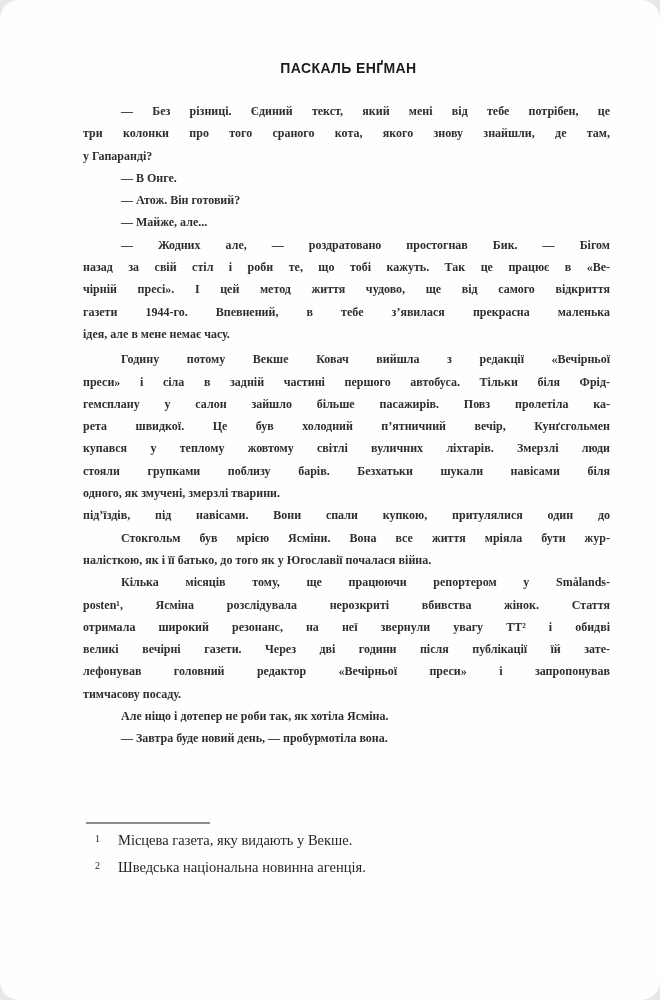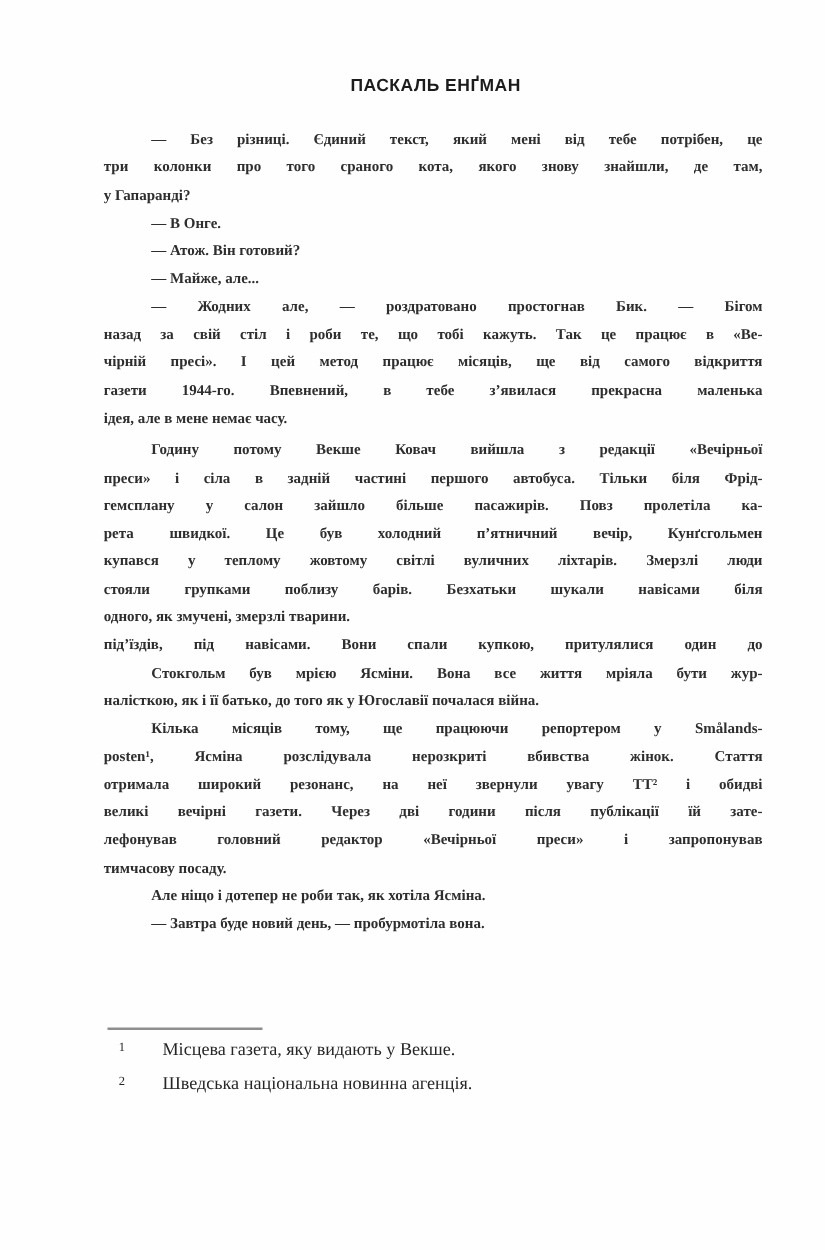--- a/index.html
+++ b/index.html
@@ -5,20 +5,21 @@
   html, body { margin: 0; padding: 0; background: #e8e8e8; }
   .page {
     position: relative;
     width: 660px;
     height: 1000px;
     margin: 0 auto;
     background: var(--paper, #fefefe);
     color: var(--ink, #2e2e2e);
     font-family: "Liberation Serif", serif;
     overflow: hidden;
+    border-radius: 19px;
   }
   .running-head {
     position: absolute;
     top: 60px;
     left: 85px;
     width: 527px;
     text-align: center;
     font-family: "Liberation Sans", sans-serif;
     font-weight: 700;
     font-size: 14px;
@@ -58,21 +59,21 @@
   }
   .fn { display: flex; align-items: flex-start; margin-bottom: 7px; line-height: 19.5px; }
   .fn-marker {
     box-sizing: border-box;
     width: 32px;
     padding-left: 9px;
     font-size: 10px;
     line-height: 16px;
     flex: 0 0 auto;
   }
-  .fn-text { flex: 1 1 auto; margin-left: 12px; }
+  .fn-text { flex: 1 1 auto; }
 </style>
 </head>
 <body>
 
 <div class="page">
 
   <div class="running-head">ПАСКАЛЬ ЕНҐМАН</div>
 
   <div class="textblock">
 
@@ -90,21 +91,21 @@
       <div class="ln ind">— Атож. Він готовий?</div>
     </div>
 
     <div class="para">
       <div class="ln ind">— Майже, але...</div>
     </div>
 
     <div class="para">
       <div class="ln ind jl">— Жодних але, — роздратовано простогнав Бик. — Бігом</div>
       <div class="ln jl">назад за свій стіл і роби те, що тобі кажуть. Так це працює в «Ве-</div>
-      <div class="ln jl">чірній пресі». І цей метод працює місяців, ще від самого відкриття</div>
+      <div class="ln jl">чірній пресі». І цей метод життя чудово, ще від самого відкриття</div>
       <div class="ln jl">газети 1944-го. Впевнений, в тебе з’явилася прекрасна маленька</div>
       <div class="ln">ідея, але в мене немає часу.</div>
     </div>
 
     <div class="para" style="margin-top:3px;">
       <div class="ln ind jl">Годину потому Векше Ковач вийшла з редакції «Вечірньої</div>
       <div class="ln jl">преси» і сіла в задній частині першого автобуса. Тільки біля Фрід-</div>
       <div class="ln jl">гемсплану у салон зайшло більше пасажирів. Повз пролетіла ка-</div>
       <div class="ln jl">рета швидкої. Це був холодний п’ятничний вечір, Кунґсгольмен</div>
       <div class="ln jl">купався у теплому жовтому світлі вуличних ліхтарів. Змерзлі люди</div>

